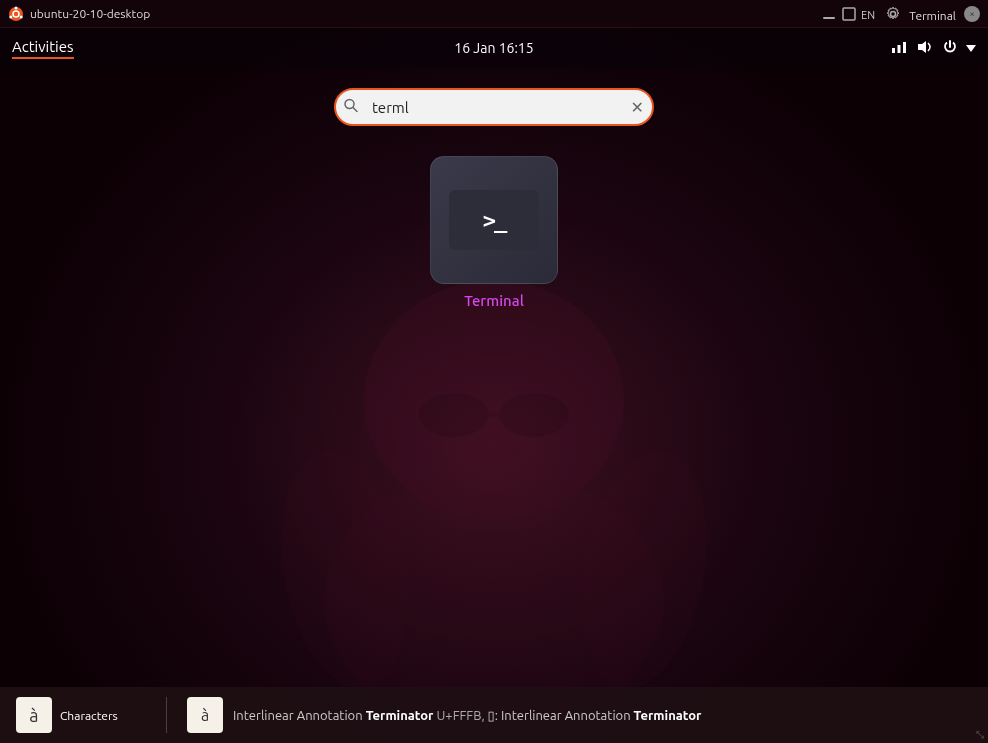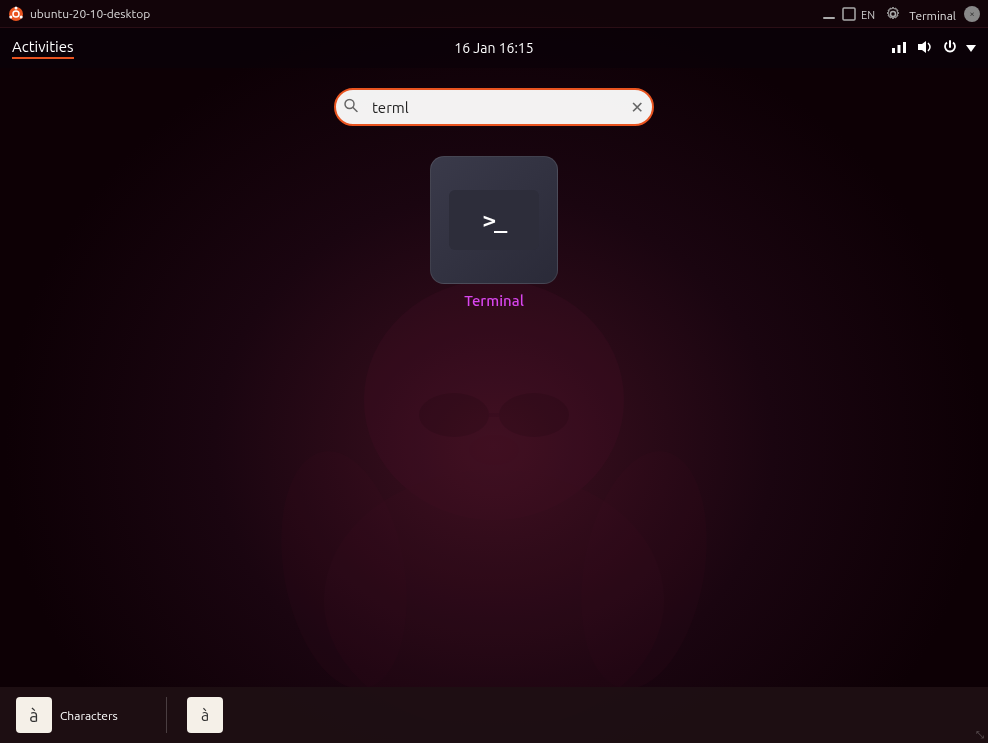--- a/index.html
+++ b/index.html
@@ -455,19 +455,22 @@
     </div>
     <span class="chars-label">Characters</span>
   </div>
 
   <div class="divider"></div>
 
   <div class="annotation-result">
     <div class="annot-icon">
       <span>à</span>
     </div>
+    <div class="annot-text">
+      <span>Interlinear Annotation </span><span class="highlight">Terminator</span>&nbsp;<span class="code">U+FFFB,</span>&nbsp;<span>▯</span><span>: Interlinear Annotation </span><span class="highlight">Terminator</span>
+    </div>
   </div>
 
 </div>
 
 <div class="resize-handle">
   <span>⤡</span>
 </div>
 
 </body></html>

